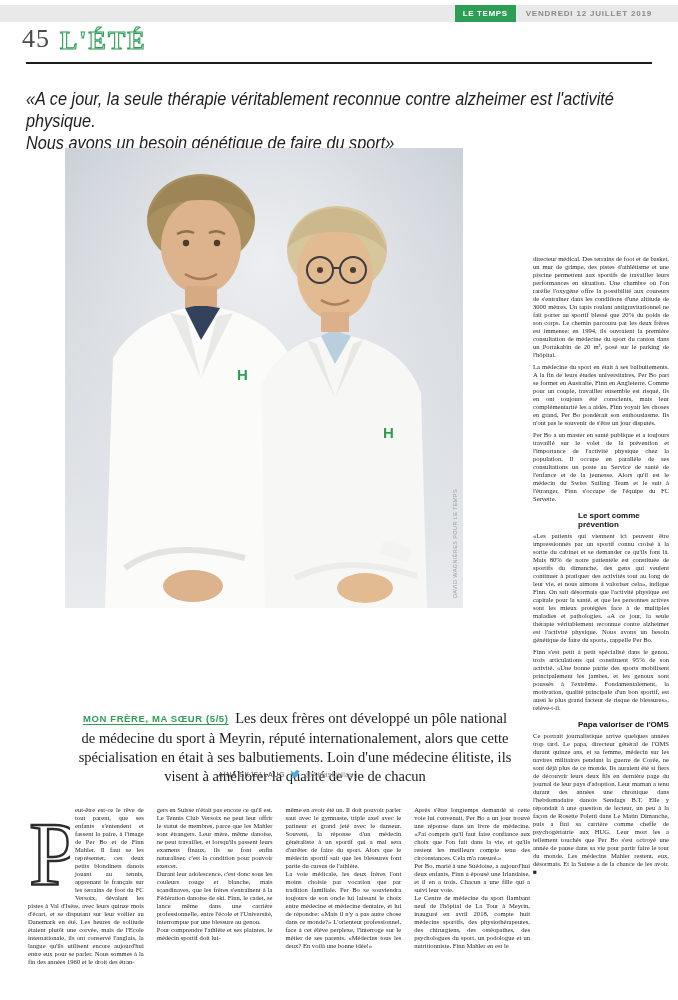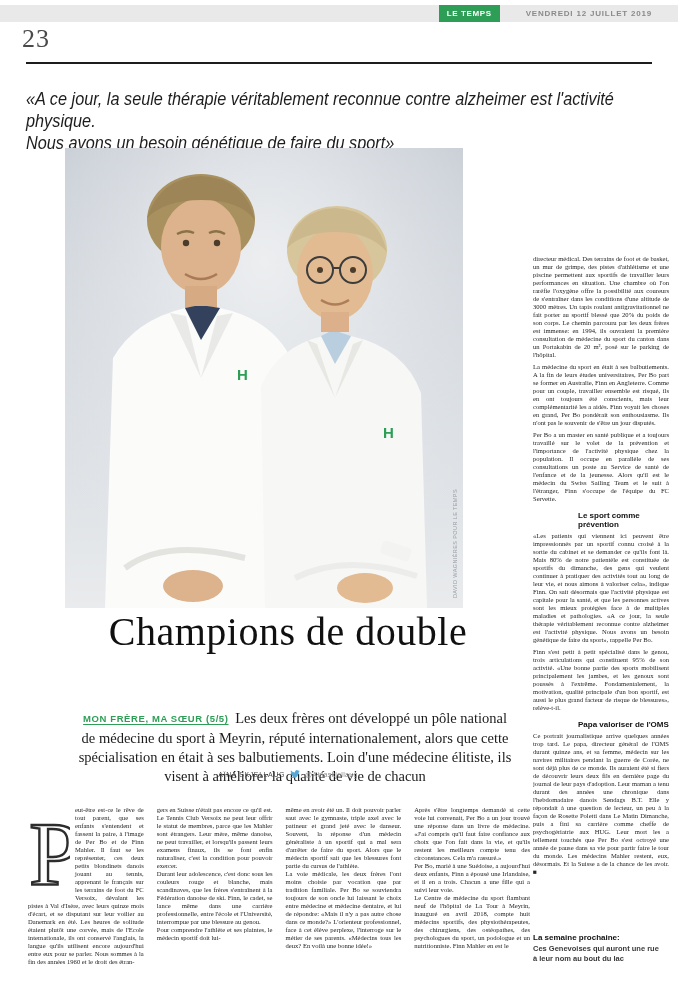--- a/index.html
+++ b/index.html
@@ -1,20 +1,20 @@
 <!DOCTYPE html>
 <html><head>
 <meta charset="utf-8">
 <style>
   html,body{margin:0;padding:0;background:#777;}
   .page{position:relative;width:678px;height:1000px;background:#ffffff;overflow:hidden;
         font-family:"Liberation Serif","DejaVu Serif",serif;color:#222;margin:0 auto;}
   
   .topstrip{position:absolute;top:5px;left:0;right:0;height:17px;background:#e9e9e9;
-            display:flex;justify-content:flex-end;align-items:stretch;gap:16px;}
+            display:flex;justify-content:flex-end;align-items:stretch;}
   .brand-badge{background:#2e9e57;color:#fff;font-family:"Liberation Sans",sans-serif;
                font-size:8px;font-weight:bold;letter-spacing:.6px;display:flex;align-items:center;
                padding:0 8px;}
   .issue-date{color:#8a8a8a;font-family:"Liberation Sans",sans-serif;font-size:8px;font-weight:bold;
               letter-spacing:.8px;display:flex;align-items:center;padding:0 26px 0 10px;}
   
   .page-number{position:absolute;left:22px;top:24px;font-size:26px;color:#4a4a4a;
                font-family:"Liberation Serif",serif;font-weight:normal;letter-spacing:1px;}
   .section-logo{position:absolute;left:58px;top:22px;}
   .header-rule{position:absolute;left:26px;right:26px;top:62px;height:2px;background:#1c1c1c;}
@@ -66,21 +66,26 @@
 </head>
 <body>
 
 <div class="page">
 
   <div class="topstrip">
     <div class="brand-badge">LE TEMPS</div>
     <div class="issue-date">VENDREDI 12 JUILLET 2019</div>
   </div>
 
-  <div class="page-number">23</div>
+  <div class="page-number">45</div>
+  <div class="section-logo">
+    <svg width="96" height="34" viewBox="0 0 96 34">
+      <text x="2" y="27" font-family="Liberation Serif, serif" font-size="26" font-weight="bold" letter-spacing="2" fill="none" stroke="#2e9e57" stroke-width="1.1">L'ÉTÉ</text>
+    </svg>
+  </div>
   <div class="header-rule"></div>
 
   <div class="pull-quote">
     <div>«A ce jour, la seule thérapie véritablement reconnue contre alzheimer est l'activité physique.</div>
     <div>Nous avons un besoin génétique de faire du sport»</div>
   </div>
 
   <div class="photo-wrap">
     <svg width="398" height="460" viewBox="0 0 398 460">
       <defs>
@@ -133,21 +138,20 @@
         <path d="M298 192 L270 250 L288 196 Z" fill="#e7e7e4"></path>
         <text x="318" y="290" font-family="Liberation Sans, sans-serif" font-size="15" font-weight="bold" fill="#2e9e57">H</text>
         <ellipse cx="300" cy="440" rx="28" ry="15" fill="#e2bb93"></ellipse>
         <rect x="316" y="396" width="30" height="14" rx="4" fill="#f3f3f1" transform="rotate(18 331 403)"></rect>
         <path d="M230 430 Q280 405 352 428" stroke="#ececea" stroke-width="6" fill="none"></path>
       </g>
     </svg>
   </div>
   <div class="photo-credit">DAVID WAGNIÈRES POUR LE TEMPS</div>
 
-  <h1 class="headline">Champions de double</h1>
 
   <p class="lead"><span class="series-chip">MON FRÈRE, MA SŒUR (5/5)</span> <span>Les deux frères ont développé un pôle national de médecine du sport à Meyrin, réputé internationalement, alors que cette spécialisation en était à ses balbutiements. Loin d'une médecine élitiste, ils visent à améliorer la qualité de vie de chacun</span></p>
 
   <div class="byline">
     <span>AÏNA SKJELLAUG</span>
     <svg width="10" height="8" viewBox="0 0 10 8">
       <path d="M9.8 1c-.35.18-.72.3-1.1.36.4-.25.7-.63.84-1.08-.37.23-.79.4-1.23.48A1.93 1.93 0 0 0 4.96 2.1c0 .15.01.3.05.44A5.44 5.44 0 0 1 1 .53 1.96 1.96 0 0 0 1.6 3.1c-.31-.01-.61-.1-.87-.24v.02c0 .94.66 1.72 1.54 1.9-.16.05-.33.07-.5.07l-.37-.03c.25.77.96 1.33 1.8 1.35A3.87 3.87 0 0 1 .3 7.1 5.46 5.46 0 0 0 3.26 8c3.55 0 5.5-2.95 5.5-5.5v-.25c.37-.27.7-.61.96-1z" fill="#55a7d8"></path>
     </svg>
     <span class="handle">@Ainaskjellaug</span>
   </div>
@@ -172,20 +176,15 @@
     <div class="sb-text">
       <p class="sb-p">directeur médical. Des terrains de foot et de basket, un mur de grimpe, des pistes d'athlétisme et une piscine permettent aux sportifs de travailler leurs performances en situation. Une chambre où l'on raréfie l'oxygène offre la possibilité aux coureurs de s'entraîner dans les conditions d'une altitude de 3000 mètres. Un tapis roulant antigravitationnel ne fait porter au sportif blessé que 20% du poids de son corps. Le chemin parcouru par les deux frères est immense: en 1994, ils ouvraient la première consultation de médecine du sport du canton dans un Portakabin de 20 m², posé sur le parking de l'hôpital.</p>
       <p class="sb-p">La médecine du sport en était à ses balbutiements. A la fin de leurs études universitaires, Per Bo part se former en Australie, Finn en Angleterre. Comme pour un couple, travailler ensemble est risqué, ils en ont toujours été conscients, mais leur complémentarité les a aidés. Finn voyait les choses en grand, Per Bo pondérait son enthousiasme. Ils n'ont pas le souvenir de s'être un jour disputés.</p>
       <p class="sb-p">Per Bo a un master en santé publique et a toujours travaillé sur le volet de la prévention et l'importance de l'activité physique chez la population. Il occupe en parallèle de ses consultations un poste au Service de santé de l'enfance et de la jeunesse. Alors qu'il est le médecin du Swiss Sailing Team et le suit à l'étranger, Finn s'occupe de l'équipe du FC Servette.</p>
       <div class="sb-h">Le sport comme prévention</div>
       <p class="sb-p">«Les patients qui viennent ici peuvent être impressionnés par un sportif connu croisé à la sortie du cabinet et se demander ce qu'ils font là. Mais 80% de notre patientèle est constituée de sportifs du dimanche, des gens qui veulent continuer à pratiquer des activités tout au long de leur vie, et nous aimons à valoriser cela», indique Finn. On sait désormais que l'activité physique est capitale pour la santé, et que les personnes actives sont les mieux protégées face à de multiples maladies et pathologies. «A ce jour, la seule thérapie véritablement reconnue contre alzheimer est l'activité physique. Nous avons un besoin génétique de faire du sport», rappelle Per Bo.</p>
       <p class="sb-p">Finn s'est petit à petit spécialisé dans le genou, trois articulations qui constituent 95% de son activité. «Une bonne partie des sports mobilisent principalement les jambes, et les genoux sont poussés à l'extrême. Fondamentalement, la motivation, qualité principale d'un bon sportif, est aussi le plus grand facteur de risque de blessures», relève-t-il.</p>
       <div class="sb-h">Papa valoriser de l'OMS</div>
       <p class="sb-p">Ce portrait journalistique arrive quelques années trop tard. Le papa, directeur général de l'OMS durant quinze ans, et sa femme, médecin sur les navires militaires pendant la guerre de Corée, ne sont déjà plus de ce monde. Ils auraient été si fiers de découvrir leurs deux fils en dernière page du journal de leur pays d'adoption. Leur maman a tenu durant des années une chronique dans l'hebdomadaire danois Søndags B.T. Elle y répondait à une question de lecteur, un peu à la façon de Rosette Poletti dans Le Matin Dimanche, puis a fini sa carrière comme cheffe de psychogériatrie aux HUG. Leur mort les a tellement touchés que Per Bo s'est octroyé une année de pause dans sa vie pour partir faire le tour du monde. Les médecins Mahler restent, eux, désormais. Et la Suisse a de la chance de les avoir. ■</p>
     </div>
-    <div class="nextweek">
-      <div class="nw-label">La semaine prochaine:</div>
-      <div class="nw-text">Ces Genevoises qui auront une rue
-à leur nom au bout du lac</div>
-    </div>
   </div>
 
 </div>
 
 </body></html>

